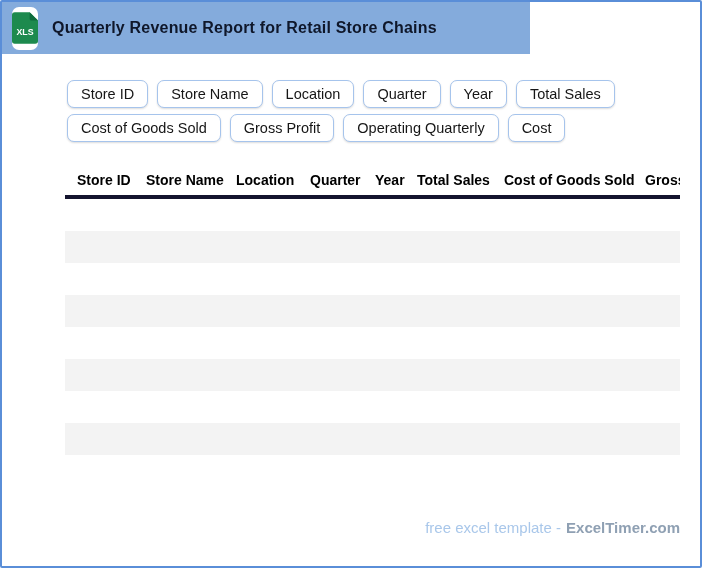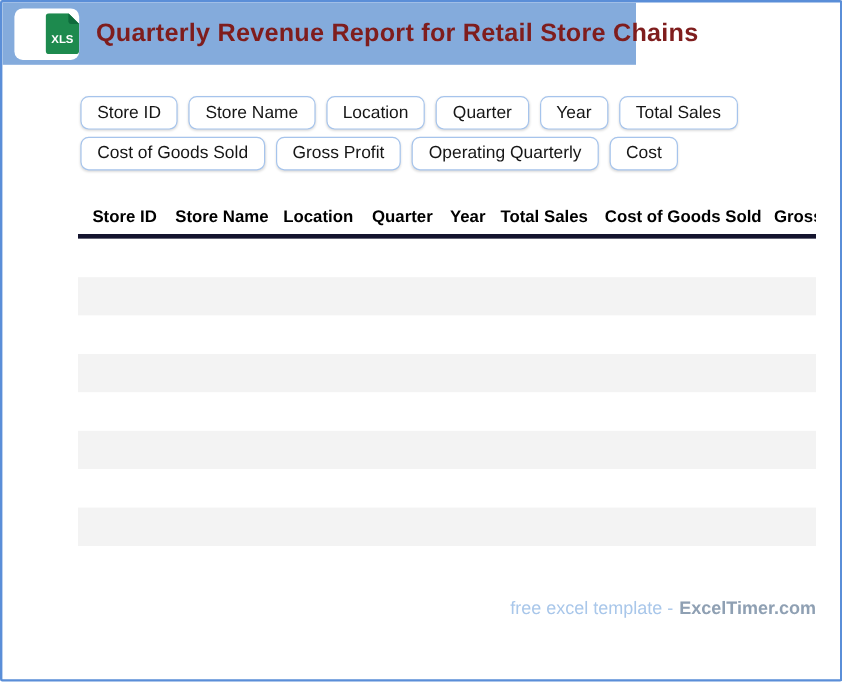--- a/index.html
+++ b/index.html
@@ -18,25 +18,25 @@
   .page{
     position:relative;width:702px;height:568px;background:#fff;
     border:2px solid var(--page-border);border-radius:2px;overflow:hidden;
   }
   
   .titlebar{
     position:absolute;top:0;left:0;width:528px;height:52px;
     background:var(--header-bg);display:flex;align-items:center;
   }
   .xls-badge{
-    width:54px;height:43px;background:#fff;border-radius:7px;
-    margin-left:10px;display:flex;align-items:center;justify-content:flex-end;flex:0 0 auto;
+    width:26px;height:43px;background:#fff;border-radius:7px;
+    margin-left:10px;display:flex;align-items:center;justify-content:flex-start;flex:0 0 auto;
   }
   .page-title{
-    color:#7f1d1d;font-size:21px;font-weight:600;margin-left:14px;white-space:nowrap;
+    color:#0f172a;font-size:16px;font-weight:600;margin-left:14px;white-space:nowrap;
     letter-spacing:.2px;
   }
   
   .chips{position:absolute;left:65px;display:flex;gap:9px;}
   .chips.r1{top:78px;}
   .chips.r2{top:112px;}
   .chip{
     background:#fff;border:1px solid var(--chip-border);border-radius:7px;
     padding:5px 13px;font-size:14.5px;color:#161616;white-space:nowrap;
     font-family:"Liberation Sans",sans-serif;
@@ -47,21 +47,21 @@
   .thead{
     display:flex;align-items:center;height:30px;padding-left:12px;
     white-space:nowrap;overflow:hidden;width:615px;
   }
   .th{flex:0 0 auto;font-weight:700;font-size:14px;color:#000;white-space:nowrap;}
   .head-divider{width:615px;height:4px;background:var(--divider);}
   .trow{width:615px;height:32px;background:#fff;}
   .trow.alt{background:var(--row-stripe);}
   
   .footer{
-    position:absolute;right:20px;top:497px;font-size:15px;white-space:nowrap;
+    position:absolute;right:20px;top:517px;font-size:15px;white-space:nowrap;
   }
   .footer .plain{color:var(--footer-text);}
   .footer .brand{color:var(--footer-brand);font-weight:700;text-decoration:none;margin-left:5px;cursor:pointer;}
 </style>
 </head>
 <body>
 
 <div class="page">
 
   <div class="titlebar">

